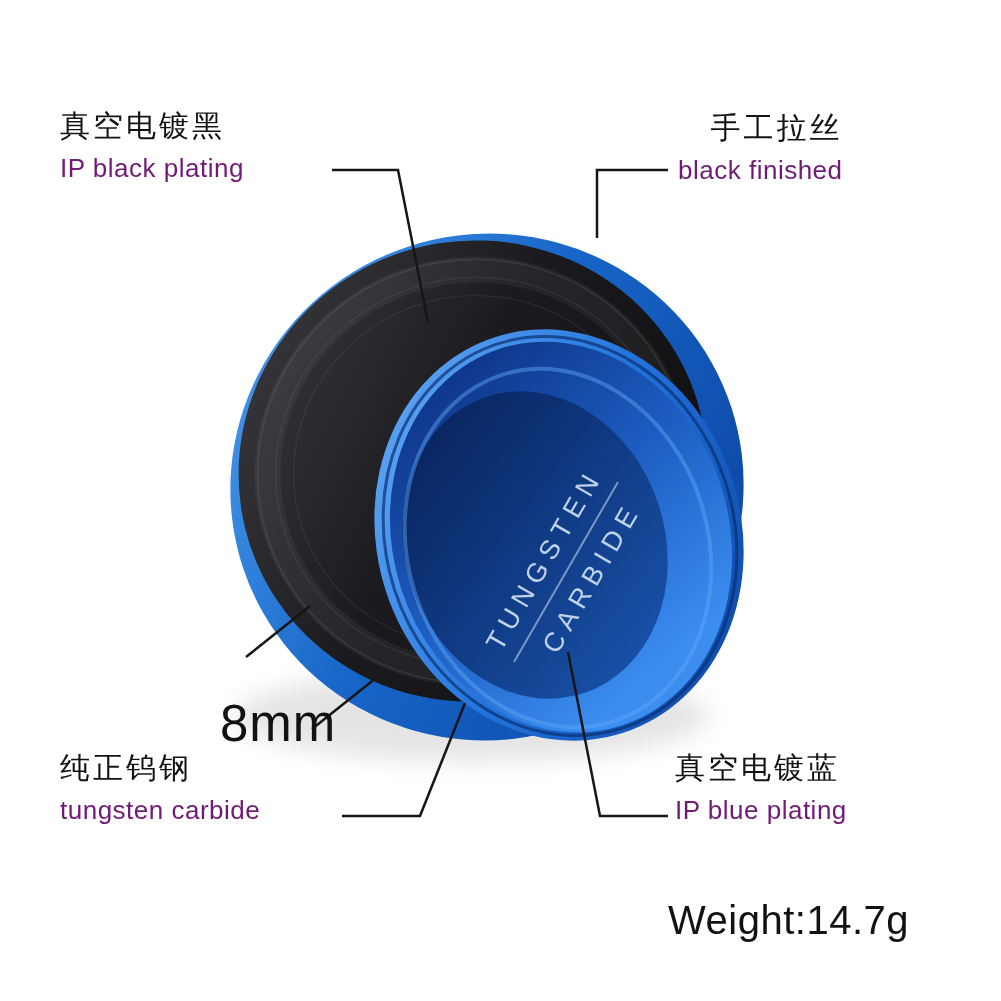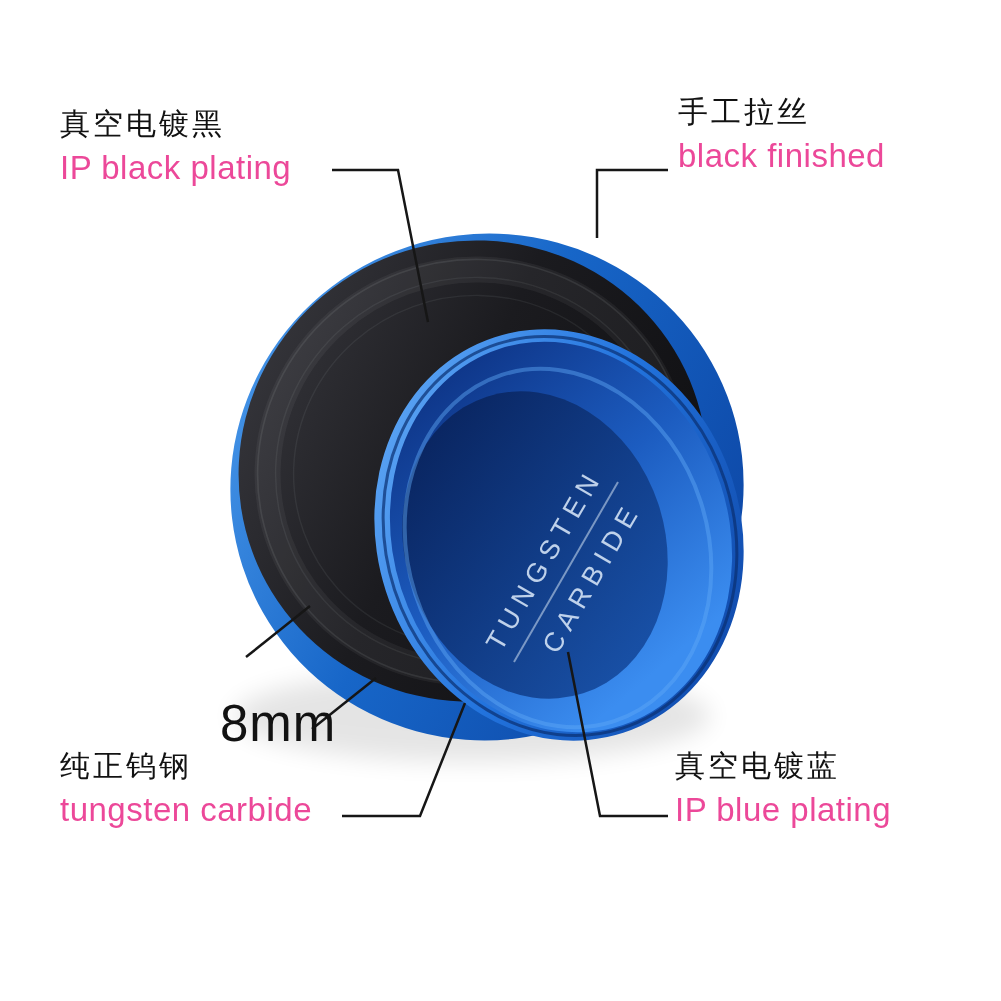--- a/index.html
+++ b/index.html
@@ -11,35 +11,35 @@
     font-family:"Liberation Sans", sans-serif;
     color:#141414;
   }
   .stage{position:absolute;left:0;top:0;width:1001px;height:1001px;}
   .callout{
     position:absolute;
     display:flex;flex-direction:column;
     white-space:nowrap;
   }
   .callout .zh{
-    font-size:30px;line-height:40px;letter-spacing:3px;color:#121212;font-family:Liberation Mono, monospace;
+    font-size:30px;line-height:40px;letter-spacing:3px;color:#121212;
   }
   .callout .en{
-    font-size:33px;line-height:44px;letter-spacing:0.5px;color:#ec4899;
+    font-size:26px;line-height:44px;letter-spacing:0.5px;color:#701a75;
   }
   .measure-label{
     position:absolute;left:220px;top:694px;
     font-size:51px;color:#121212;letter-spacing:1px;
   }
   .weight-label{
     position:absolute;left:668px;top:898px;
     font-size:40px;color:#121212;letter-spacing:0.5px;
   }
   .pos-tl{left:60px;top:106px;}
-  .pos-tr{left:678px;top:94px;}
+  .pos-tr{left:678px;top:108px;text-align:right;}
   .pos-bl{left:60px;top:748px;}
   .pos-br{left:675px;top:748px;}
 </style>
 </head>
 <body>
 
 <div class="canvas">
 
   <svg class="stage" viewBox="0 0 1001 1001" width="1001" height="1001">
     <defs>
@@ -125,14 +125,15 @@
     <span class="en">tungsten carbide</span>
   </div>
 
   <div class="callout pos-br">
     <span class="zh">真空电镀蓝</span>
     <span class="en">IP blue plating</span>
   </div>
 
   <div class="measure-label">8mm</div>
 
+  <div class="weight-label">Weight:14.7g</div>
 
 </div>
 
 </body></html>

